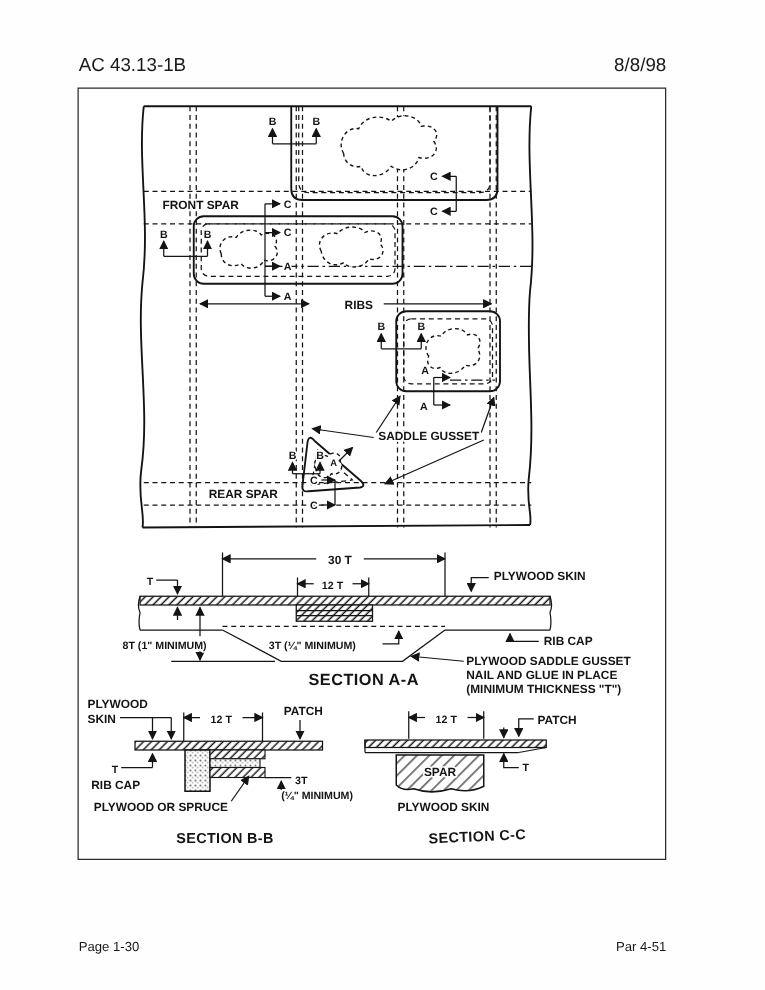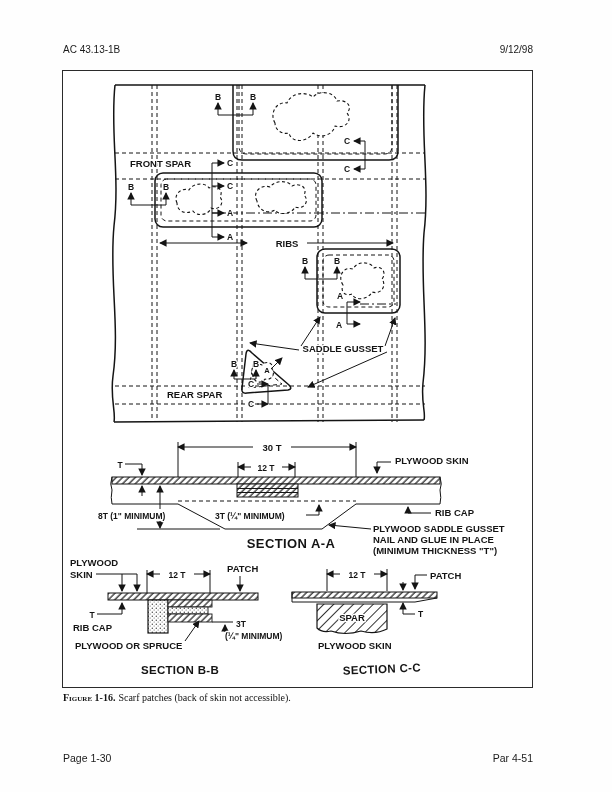--- a/index.html
+++ b/index.html
@@ -1,19 +1,19 @@
 <!DOCTYPE html>
 <html><head>
 <meta charset="utf-8">
 <style>
   html,body{margin:0;padding:0;background:#9a9a9a;}
   .page{position:relative;width:612px;height:792px;background:#fefefe;
         font-family:"Liberation Sans",sans-serif;color:#1a1a1a;overflow:hidden;}
   .header{position:absolute;left:63px;top:44px;width:470px;display:flex;
-          justify-content:space-between;font-size:10px;}
+          justify-content:space-between;font-size:15px;}
   .footer{position:absolute;left:63px;top:752px;width:470px;display:flex;
           justify-content:space-between;font-size:10.5px;}
   .figbox{position:absolute;left:62px;top:70px;width:471px;height:618px;
           border:1.6px solid #2b2b2b;box-sizing:border-box;background:#fff;}
   .caption{position:absolute;left:63px;top:692px;width:470px;
            font-family:"Liberation Serif",serif;font-size:10px;color:#111;}
   .caption .fig{font-weight:bold;font-variant:small-caps;}
   .caption .txt{margin-left:3px;}
   svg text{font-family:"Liberation Sans",sans-serif;font-weight:bold;fill:#141414;
            stroke:#fff;stroke-width:2.6px;paint-order:stroke;stroke-linejoin:round;}
@@ -26,21 +26,21 @@
   .blob{stroke:#141414;stroke-width:1.1;fill:#fff;stroke-dasharray:3,2.5;stroke-linejoin:round;}
   .fillw{fill:#fff;stroke:none;}
 </style>
 </head>
 <body>
 
 <div class="page">
 
   <div class="header">
     <span>AC 43.13-1B</span>
-    <span>9/12/98</span>
+    <span>8/8/98</span>
   </div>
 
   <div class="figbox">
   <svg width="468" height="614" viewBox="0 0 468 614" xmlns="http://www.w3.org/2000/svg">
     <defs>
       <marker id="ah" viewBox="0 0 8 8" refX="7" refY="4" markerWidth="7.5" markerHeight="7.5" orient="auto-start-reverse">
         <path d="M0,0 L8,4 L0,8 z" fill="#141414"></path>
       </marker>
       <pattern id="hatchD" width="4.5" height="4.5" patternUnits="userSpaceOnUse" patternTransform="rotate(45)">
         <rect width="4.5" height="4.5" fill="#fff"></rect>
@@ -310,22 +310,19 @@
       <text class="t8" x="355" y="546">T</text>
 
       <path d="M254,533 H324 V558 Q312,564 298,560 Q282,565 268,560 Q259,562 254,557 Z" fill="url(#hatchS)" stroke="#141414" stroke-width="1.2"></path>
       <text class="t9" text-anchor="middle" x="289" y="550">SPAR</text>
       <text class="t9" x="255" y="578">PLYWOOD SKIN</text>
       <text class="t12" text-anchor="middle" x="319" y="602" transform="rotate(-2.5 319 602)">SECTION C-C</text>
     </g>
   </svg>
   </div>
 
-  <div class="caption">
-    <span class="fig">Figure 1-16.</span><span class="txt">Scarf patches (back of skin not accessible).</span>
-  </div>
 
   <div class="footer">
     <span>Page 1-30</span>
     <span>Par 4-51</span>
   </div>
 
 </div>
 
 </body></html>

